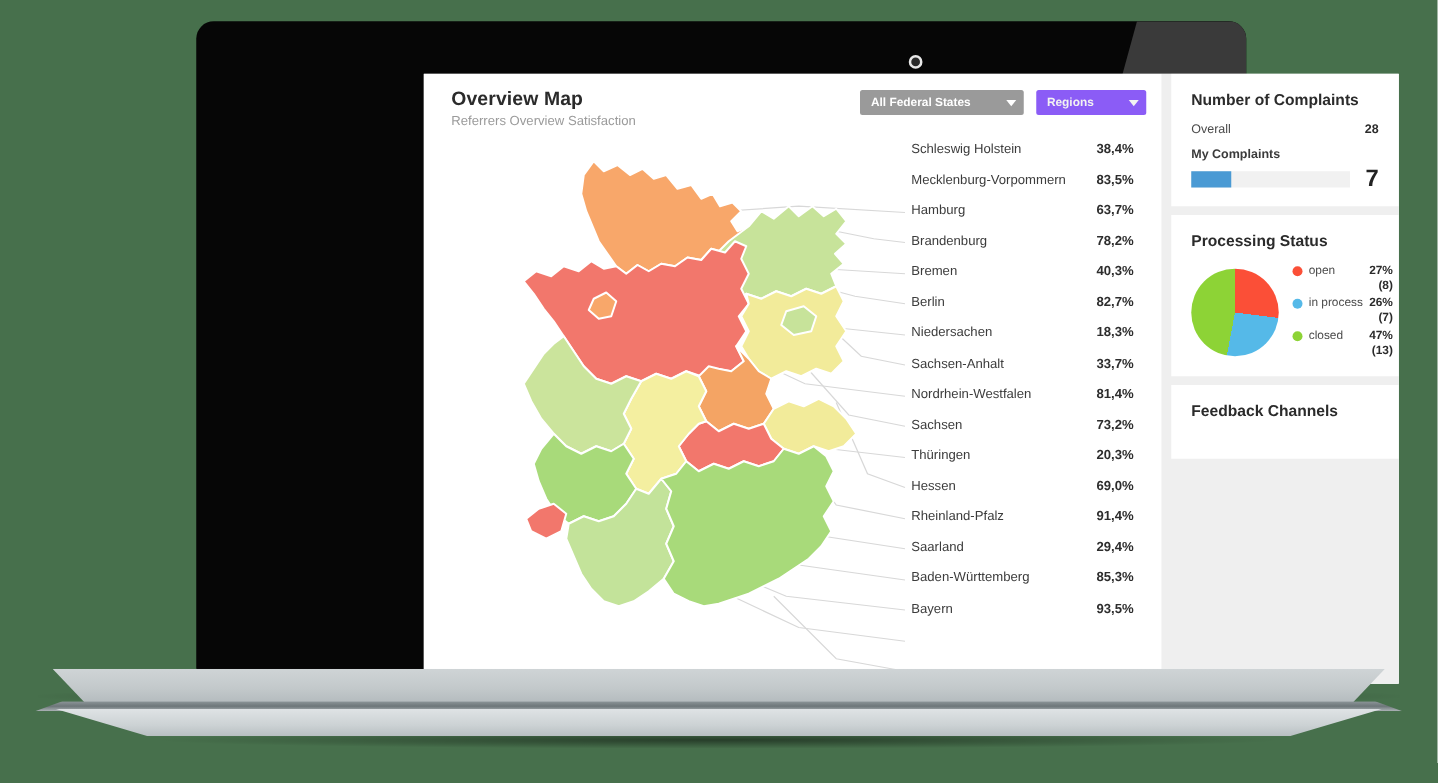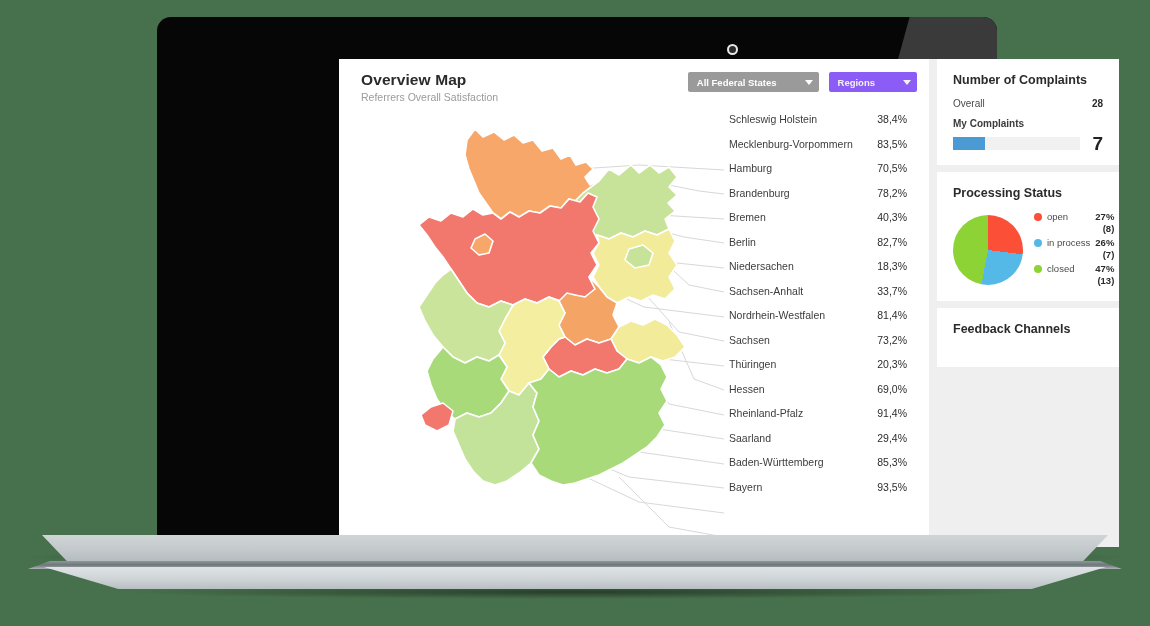--- a/index.html
+++ b/index.html
@@ -97,21 +97,21 @@
   .mapsvg { position: absolute; left: 8px; top: 0; width: 380px; height: 430px; }
 
   .leaders { position: absolute; left: 0; top: 0; width: 590px; height: 440px; }
 
   .labels { position: absolute; left: 390px; top: 0; width: 200px; }
   .lrow {
     height: 24.5px; display: flex; align-items: center;
     justify-content: space-between; padding-right: 22px;
   }
   .lname { font-size: 10.5px; color: #3c3c3c; }
-  .lval { font-size: 10.5px; color: #2d2d2d; font-weight: normal; }
+  .lval { font-size: 10.5px; color: #2d2d2d; font-weight: bold; }
 
   
   .card { background: #fff; padding: 14px 16px 12px 16px; }
   .card h3 { font-size: 12.5px; font-weight: bold; color: #2b2b2b; margin-bottom: 11px; }
   .row { display: flex; justify-content: space-between; align-items: baseline; }
   .row .k { font-size: 10px; color: #4a4a4a; }
   .row .v { font-size: 10px; color: #2b2b2b; font-weight: bold; }
   .mc-label { font-size: 10px; color: #3b3b3b; font-weight: bold; margin: 9px 0 5px; }
   .bar-line { display: flex; align-items: center; gap: 12px; }
   .bar { flex: 1; height: 13px; background: #f1f1f1; position: relative; }
@@ -143,21 +143,21 @@
     <div class="bezel-sheen"></div>
     <div class="webcam"></div>
 
     <div class="screen">
       <div class="app">
 
         <div class="main">
 
           <div class="header">
             <div class="title">Overview Map</div>
-            <div class="subtitle">Referrers Overall Satisfaction</div>
+            <div class="subtitle">Referrers Overview Satisfaction</div>
 
             <div class="filters">
               <div class="dd primary">
                 <span>All Federal States</span>
                 <span class="caret"></span>
               </div>
               <div class="dd disabled">
                 <span>Regions</span>
                 <span class="caret"></span>
               </div>
@@ -262,21 +262,21 @@
               <div class="lrow">
                 <span class="lname">Schleswig Holstein</span>
                 <span class="lval">38,4%</span>
               </div>
               <div class="lrow">
                 <span class="lname">Mecklenburg-Vorpommern</span>
                 <span class="lval">83,5%</span>
               </div>
               <div class="lrow">
                 <span class="lname">Hamburg</span>
-                <span class="lval">70,5%</span>
+                <span class="lval">63,7%</span>
               </div>
               <div class="lrow">
                 <span class="lname">Brandenburg</span>
                 <span class="lval">78,2%</span>
               </div>
               <div class="lrow">
                 <span class="lname">Bremen</span>
                 <span class="lval">40,3%</span>
               </div>
               <div class="lrow">

